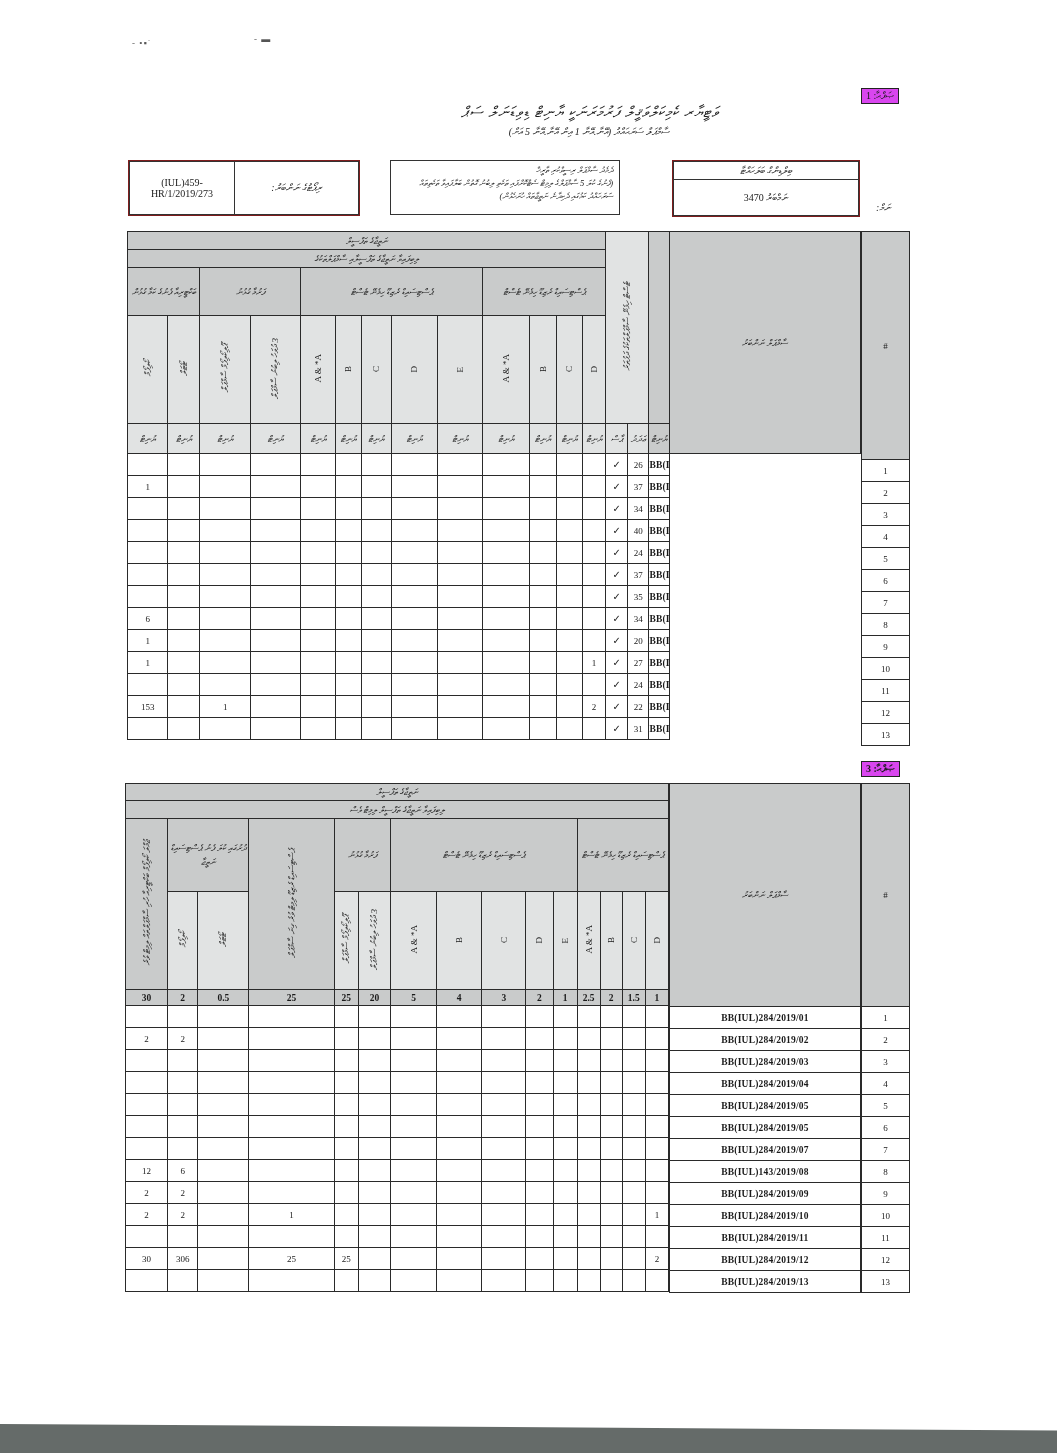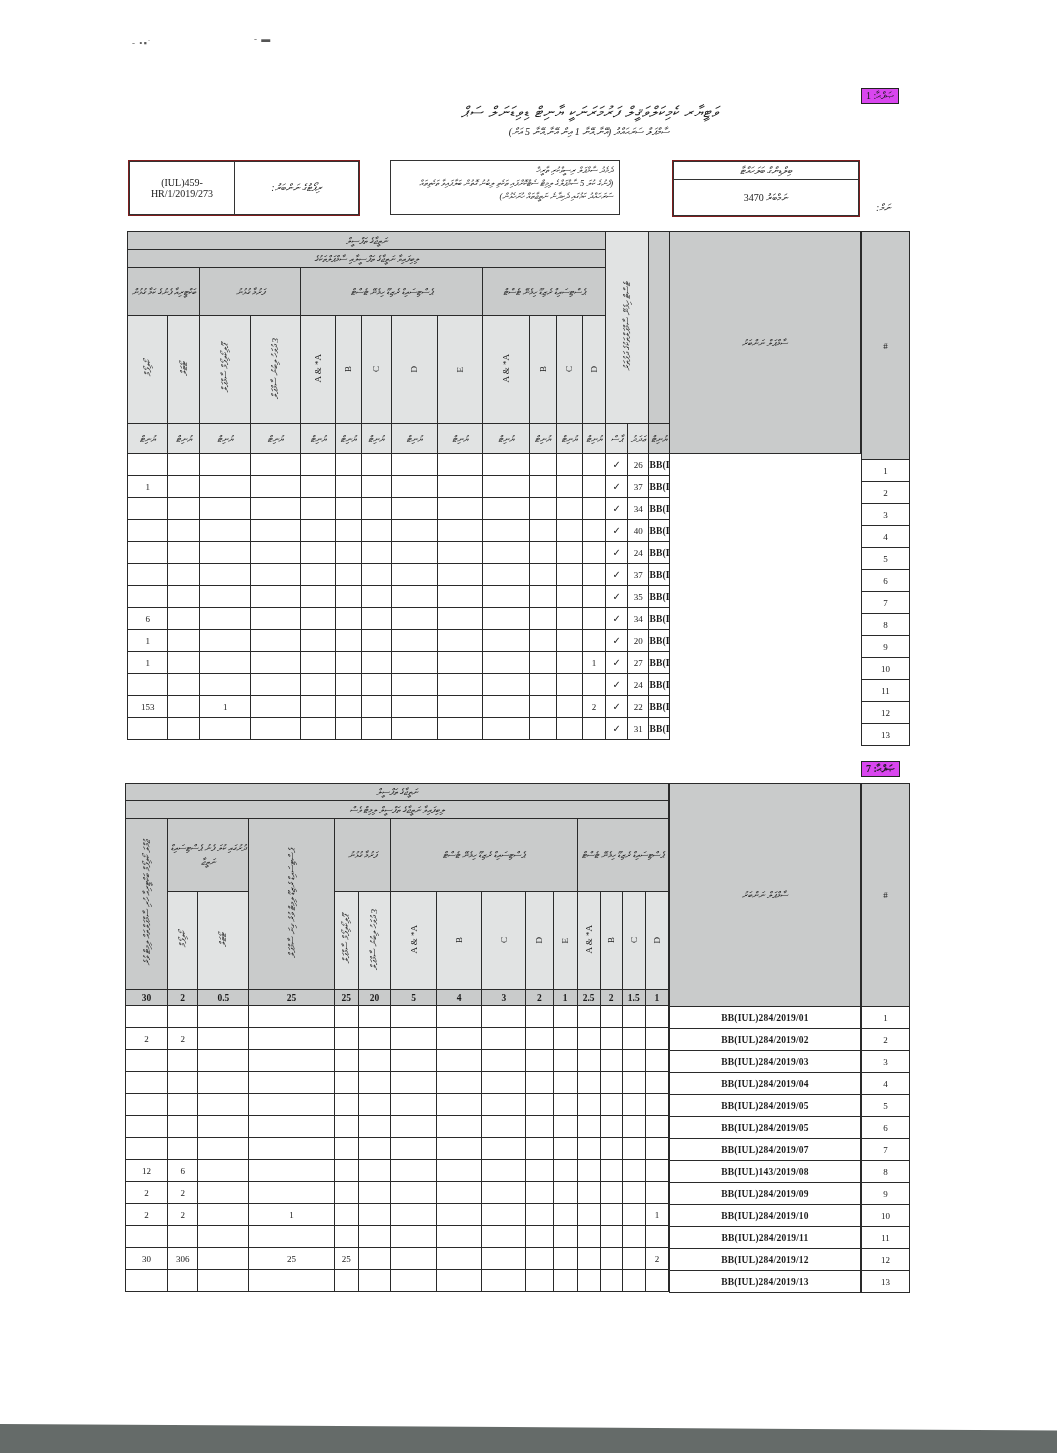--- a/index.html
+++ b/index.html
@@ -426,21 +426,21 @@
       </tr>
       <tr>
         <td class="num">12</td>
       </tr>
       <tr>
         <td class="num">13</td>
       </tr>
     </tbody>
 </table>
 
-<div class="page-box" style="left:861px;top:761px;font-weight:bold;">ޞަފްޙާ: 7</div>
+<div class="page-box" style="left:861px;top:761px;font-weight:bold;">ޞަފްޙާ: 3</div>
 
 <table class="grid" style="left:125px;top:783px;width:544px;">
   <colgroup>
     <col style="width:42px">
       <col style="width:30px">
       <col style="width:51px">
       <col style="width:85px">
     <col style="width:24px">
       <col style="width:32px">
     <col style="width:46px">

